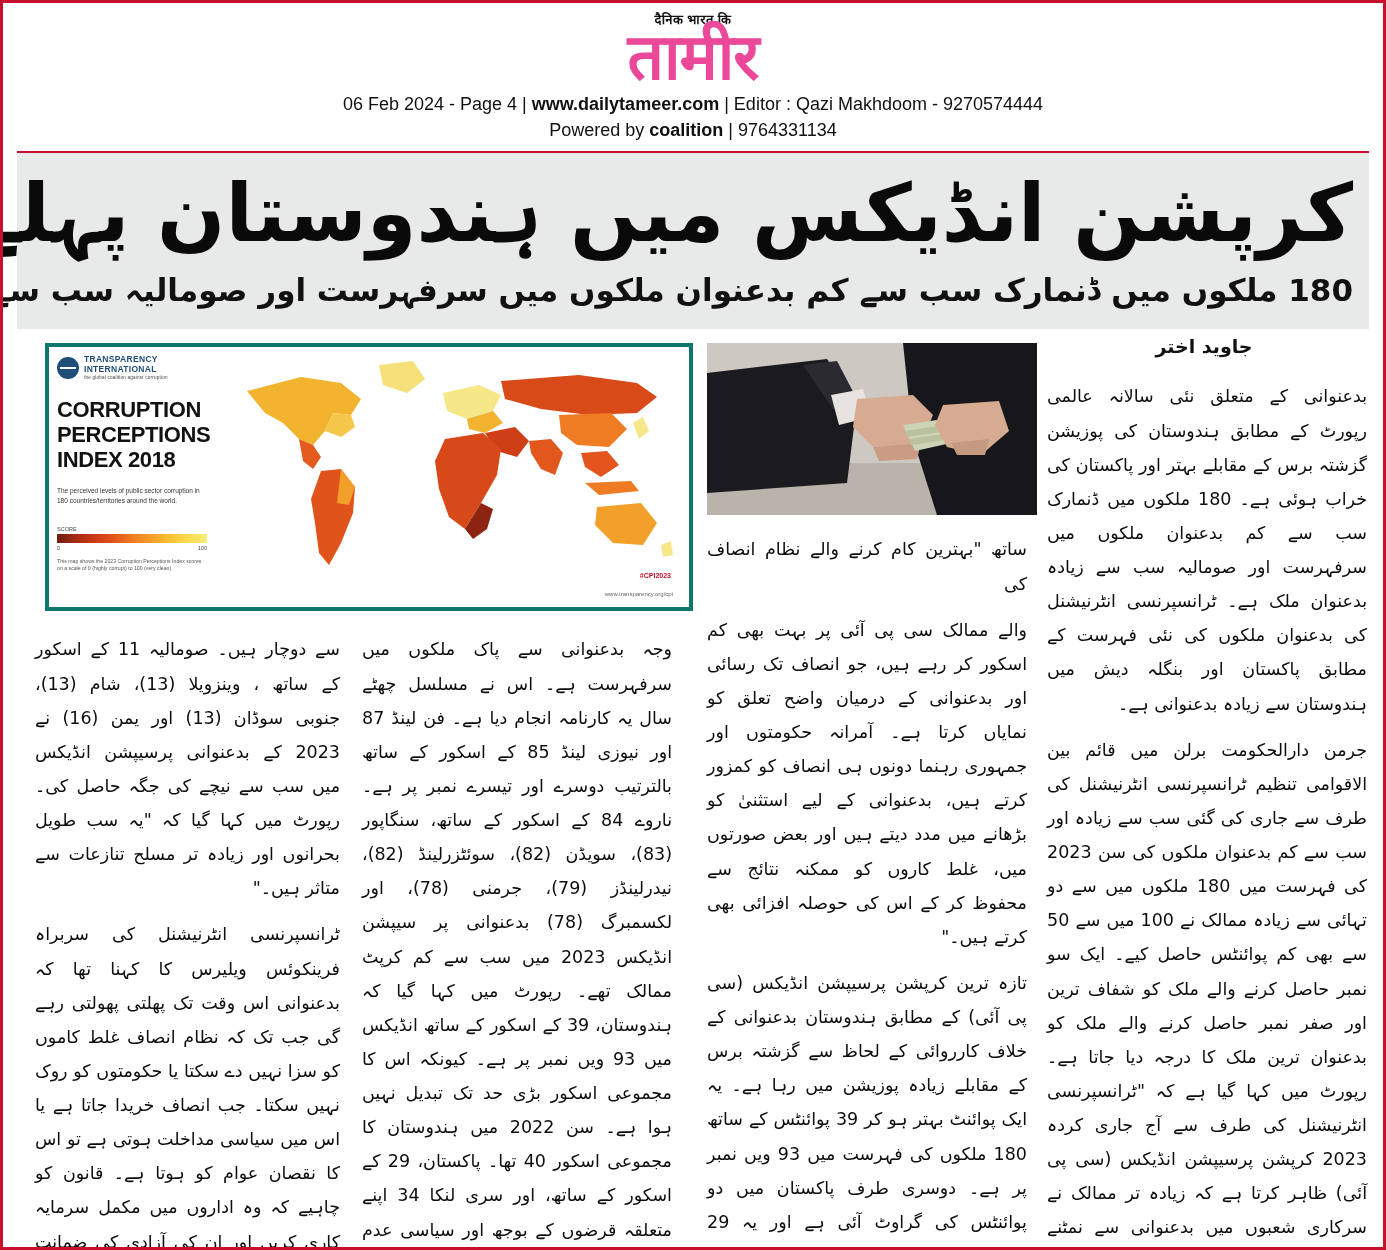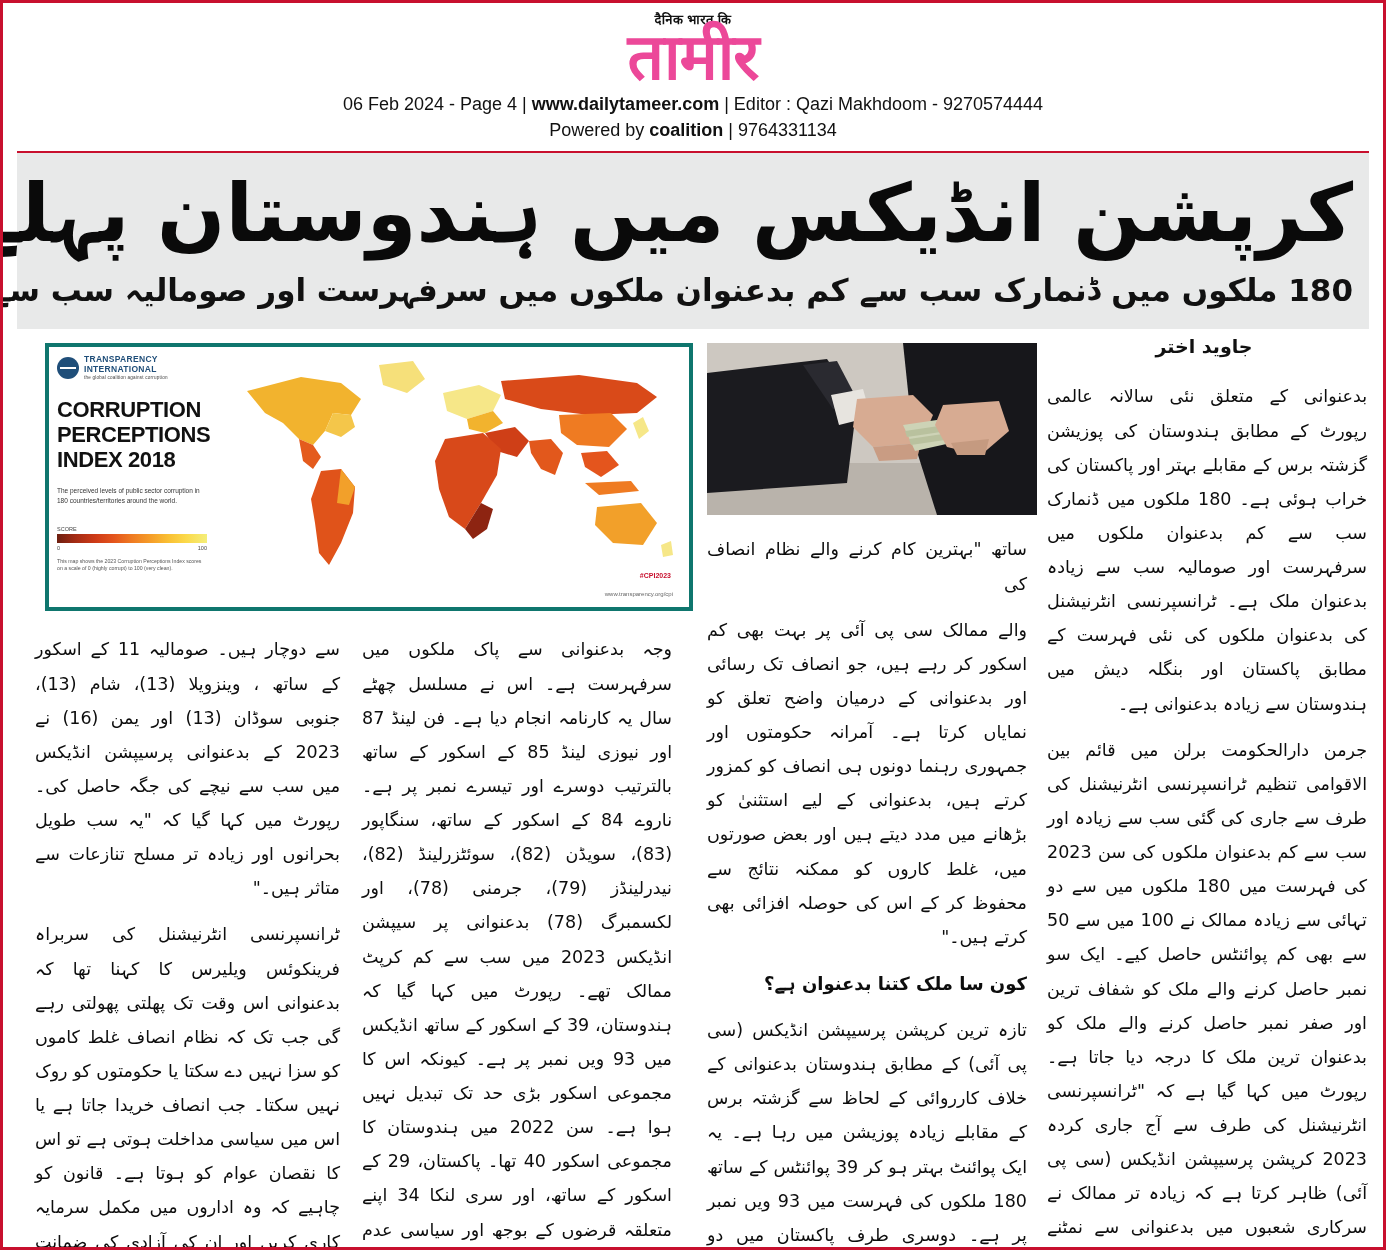--- a/index.html
+++ b/index.html
@@ -393,21 +393,20 @@
         <p>ٹرانسپرنسی انٹرنیشنل کی سربراہ فرینکوئس ویلیرس کا کہنا تھا کہ بدعنوانی اس وقت تک پھلتی پھولتی رہے گی جب تک کہ نظام انصاف غلط کاموں کو سزا نہیں دے سکتا یا حکومتوں کو روک نہیں سکتا۔ جب انصاف خریدا جاتا ہے یا اس میں سیاسی مداخلت ہوتی ہے تو اس کا نقصان عوام کو ہوتا ہے۔ قانون کو چاہیے کہ وہ اداروں میں مکمل سرمایہ کاری کریں اور ان کی آزادی کی ضمانت دیں جو قانون کی پاسداری کرتے ہیں اور بدعنوانی سے نمٹتے ہیں۔ اب وقت آ گیا ہے کہ کرپشن</p>
       </div>
 
       <div class="col col-2">
         <p>وجہ بدعنوانی سے پاک ملکوں میں سرفہرست ہے۔ اس نے مسلسل چھٹے سال یہ کارنامہ انجام دیا ہے۔ فن لینڈ 87 اور نیوزی لینڈ 85 کے اسکور کے ساتھ بالترتیب دوسرے اور تیسرے نمبر پر ہے۔ ناروے 84 کے اسکور کے ساتھ، سنگاپور (83)، سویڈن (82)، سوئٹزرلینڈ (82)، نیدرلینڈز (79)، جرمنی (78)، اور لکسمبرگ (78) بدعنوانی پر سیپشن انڈیکس 2023 میں سب سے کم کرپٹ ممالک تھے۔ رپورٹ میں کہا گیا کہ ہندوستان، 39 کے اسکور کے ساتھ انڈیکس میں 93 ویں نمبر پر ہے۔ کیونکہ اس کا مجموعی اسکور بڑی حد تک تبدیل نہیں ہوا ہے۔ سن 2022 میں ہندوستان کا مجموعی اسکور 40 تھا۔ پاکستان، 29 کے اسکور کے ساتھ، اور سری لنکا 34 اپنے متعلقہ قرضوں کے بوجھ اور سیاسی عدم استحکام</p>
       </div>
 
       <div class="col col-3">
         <p>ساتھ "بہترین کام کرنے والے نظام انصاف کی</p>
         <p>والے ممالک سی پی آئی پر بہت بھی کم اسکور کر رہے ہیں، جو انصاف تک رسائی اور بدعنوانی کے درمیان واضح تعلق کو نمایاں کرتا ہے۔ آمرانہ حکومتوں اور جمہوری رہنما دونوں ہی انصاف کو کمزور کرتے ہیں، بدعنوانی کے لیے استثنیٰ کو بڑھانے میں مدد دیتے ہیں اور بعض صورتوں میں، غلط کاروں کو ممکنہ نتائج سے محفوظ کر کے اس کی حوصلہ افزائی بھی کرتے ہیں۔"</p>
-        <p class="subhead">کون سا ملک کتنا بدعنوان ہے؟</p>
         <p>تازہ ترین کرپشن پرسیپشن انڈیکس (سی پی آئی) کے مطابق ہندوستان بدعنوانی کے خلاف کارروائی کے لحاظ سے گزشتہ برس کے مقابلے زیادہ پوزیشن میں رہا ہے۔ یہ ایک پوائنٹ بہتر ہو کر 39 پوائنٹس کے ساتھ 180 ملکوں کی فہرست میں 93 ویں نمبر پر ہے۔ دوسری طرف پاکستان میں دو پوائنٹس کی گراوٹ آئی ہے اور یہ 29 پوائنٹس کے ساتھ 133 ویں نمبر پر ہے۔ بنگلہ دیش 24 پوائنٹس کے ساتھ 149 ویں نمبر پر ہے۔ رپورٹ کے مطابق فرانس اور امریکہ دنیا میں سب سے کم بدعنوانی والے بیس ملکوں کی فہرست میں شامل نہیں ہیں۔ ڈنمارک 90 کے اسکور کے</p>
       </div>
 
       <div class="col col-4">
         <p>بدعنوانی کے متعلق نئی سالانہ عالمی رپورٹ کے مطابق ہندوستان کی پوزیشن گزشتہ برس کے مقابلے بہتر اور پاکستان کی خراب ہوئی ہے۔ 180 ملکوں میں ڈنمارک سب سے کم بدعنوان ملکوں میں سرفہرست اور صومالیہ سب سے زیادہ بدعنوان ملک ہے۔ ٹرانسپرنسی انٹرنیشنل کی بدعنوان ملکوں کی نئی فہرست کے مطابق پاکستان اور بنگلہ دیش میں ہندوستان سے زیادہ بدعنوانی ہے۔</p>
         <p>جرمن دارالحکومت برلن میں قائم بین الاقوامی تنظیم ٹرانسپرنسی انٹرنیشنل کی طرف سے جاری کی گئی سب سے زیادہ اور سب سے کم بدعنوان ملکوں کی سن 2023 کی فہرست میں 180 ملکوں میں سے دو تہائی سے زیادہ ممالک نے 100 میں سے 50 سے بھی کم پوائنٹس حاصل کیے۔ ایک سو نمبر حاصل کرنے والے ملک کو شفاف ترین اور صفر نمبر حاصل کرنے والے ملک کو بدعنوان ترین ملک کا درجہ دیا جاتا ہے۔ رپورٹ میں کہا گیا ہے کہ "ٹرانسپرنسی انٹرنیشنل کی طرف سے آج جاری کردہ 2023 کرپشن پرسیپشن انڈیکس (سی پی آئی) ظاہر کرتا ہے کہ زیادہ تر ممالک نے سرکاری شعبوں میں بدعنوانی سے نمٹنے میں بہت کم یا کوئی پیش رفت نہیں کی ہے۔"</p>
 
       </div>
 
     </div>

